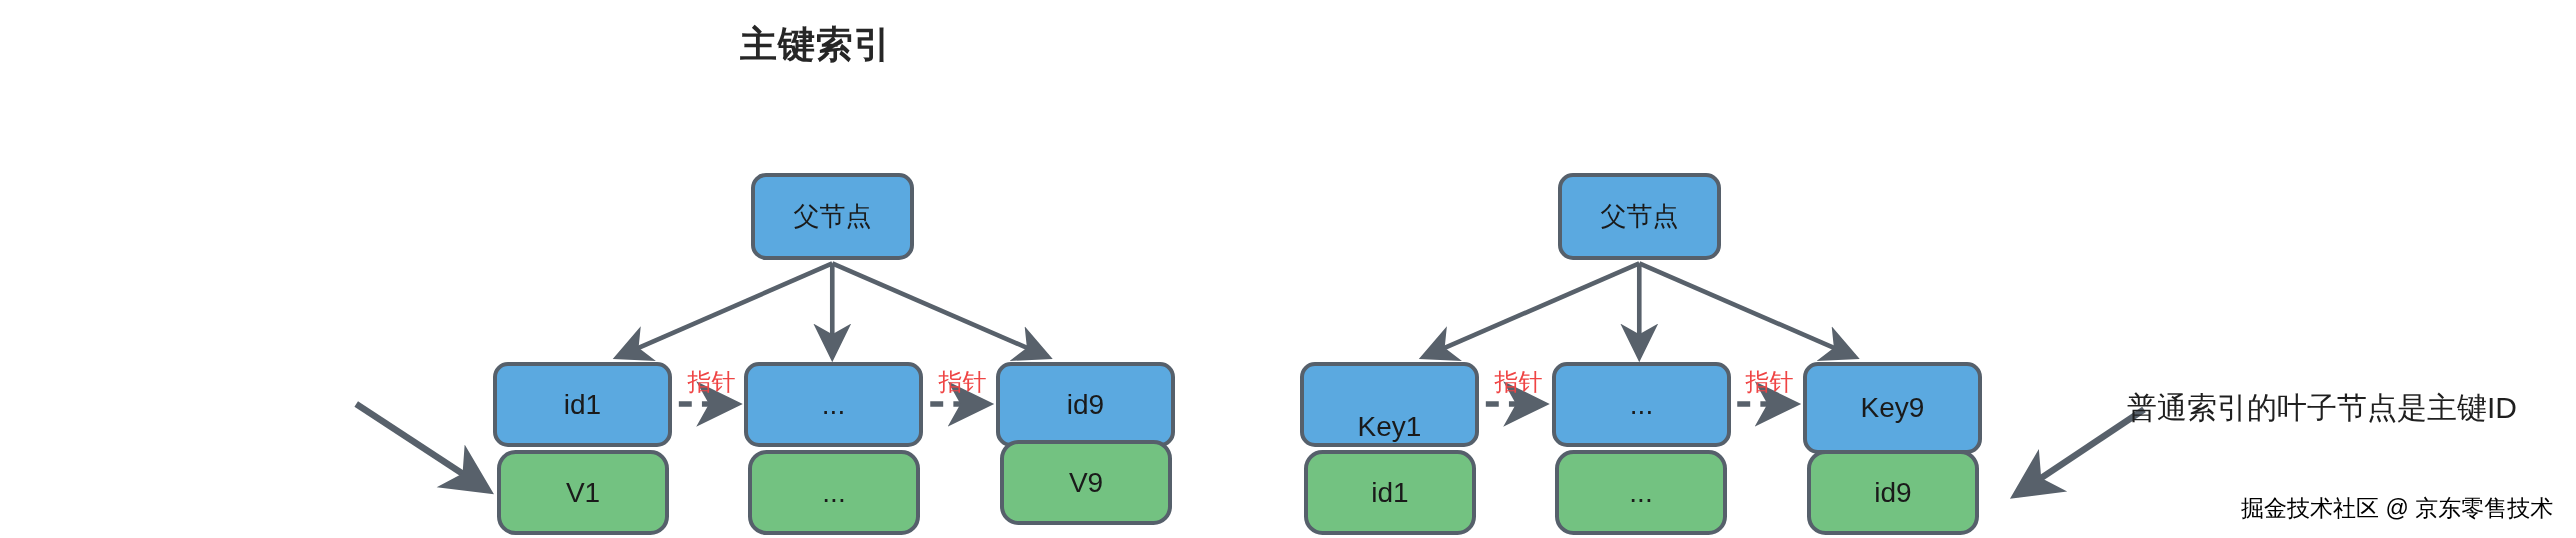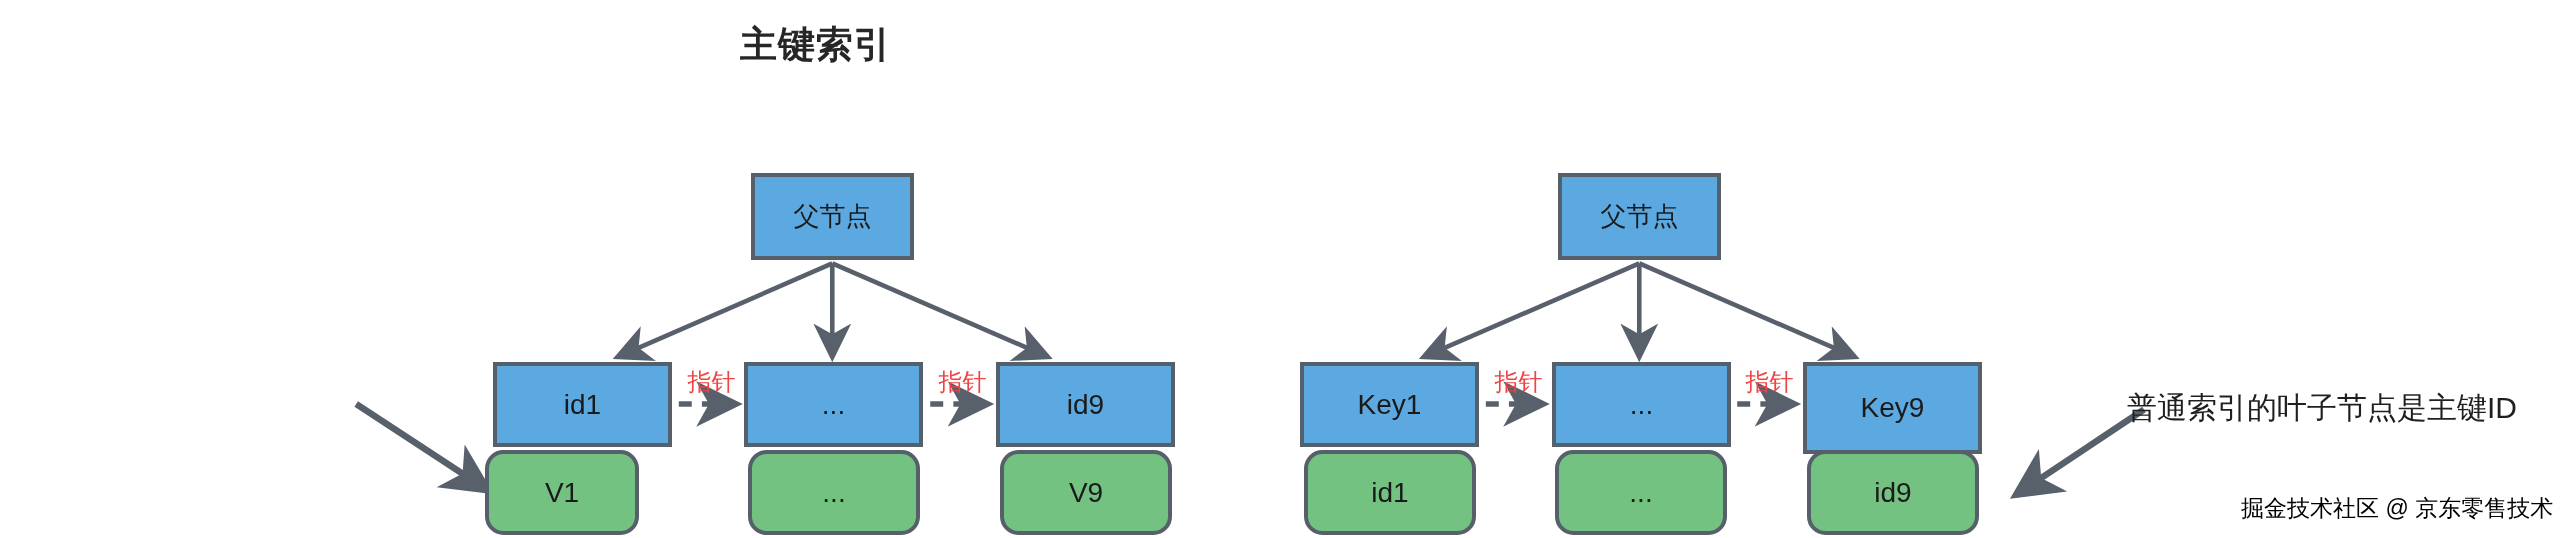--- a/index.html
+++ b/index.html
@@ -34,20 +34,21 @@
   }
   .node {
     position: absolute;
     box-sizing: border-box;
     display: flex;
     align-items: center;
     justify-content: center;
     font-size: 28px;
     color: #1a1a1a;
     white-space: nowrap;
+    border-radius: 15px;
   }
   .node-blue {
     background: #5BA9E0;
     border: 4.6px solid #56606B;
   }
   .node-green {
     background: #73C281;
     border: 4.6px solid #56606B;
     border-radius: 18.5px;
   }
@@ -132,40 +133,40 @@
   <div class="node node-blue" style="left:493px; top:362px; width:179px; height:85px;">
     <span>id1</span>
   </div>
   <div class="node node-blue" style="left:744px; top:362px; width:179px; height:85px;">
     <span>...</span>
   </div>
   <div class="node node-blue" style="left:996px; top:362px; width:179px; height:85px;">
     <span>id9</span>
   </div>
 
-  <div class="node node-green" style="left:485px; top:450px; width:154px; height:85px;">
+  <div class="node node-green" style="left:497px; top:450px; width:172px; height:85px;">
     <span>V1</span>
   </div>
   <div class="node node-green" style="left:748px; top:450px; width:172px; height:85px;">
     <span>...</span>
   </div>
-  <div class="node node-green" style="left:1000px; top:450px; width:172px; height:85px;">
+  <div class="node node-green" style="left:1000px; top:440px; width:172px; height:85px;">
     <span>V9</span>
   </div>
 
   <div class="pointer-label" style="left:679px; top:366px; width:65px;">指针</div>
   <div class="pointer-label" style="left:930px; top:366px; width:65px;">指针</div>
 
 
 
   <div class="node node-blue parent-node" style="left:1558px; top:173px; width:163px; height:87px;">
     <span>父节点</span>
   </div>
 
-  <div class="node node-blue" style="left:1300px; top:362px; width:179px; height:85px;">
+  <div class="node node-blue" style="left:1300px; top:362px; width:179px; height:85px;align-items:flex-end;">
     <span>Key1</span>
   </div>
   <div class="node node-blue" style="left:1552px; top:362px; width:179px; height:85px;">
     <span>...</span>
   </div>
   <div class="node node-blue" style="left:1803px; top:362px; width:179px; height:92px;">
     <span>Key9</span>
   </div>
 
   <div class="node node-green" style="left:1304px; top:450px; width:172px; height:85px;">

